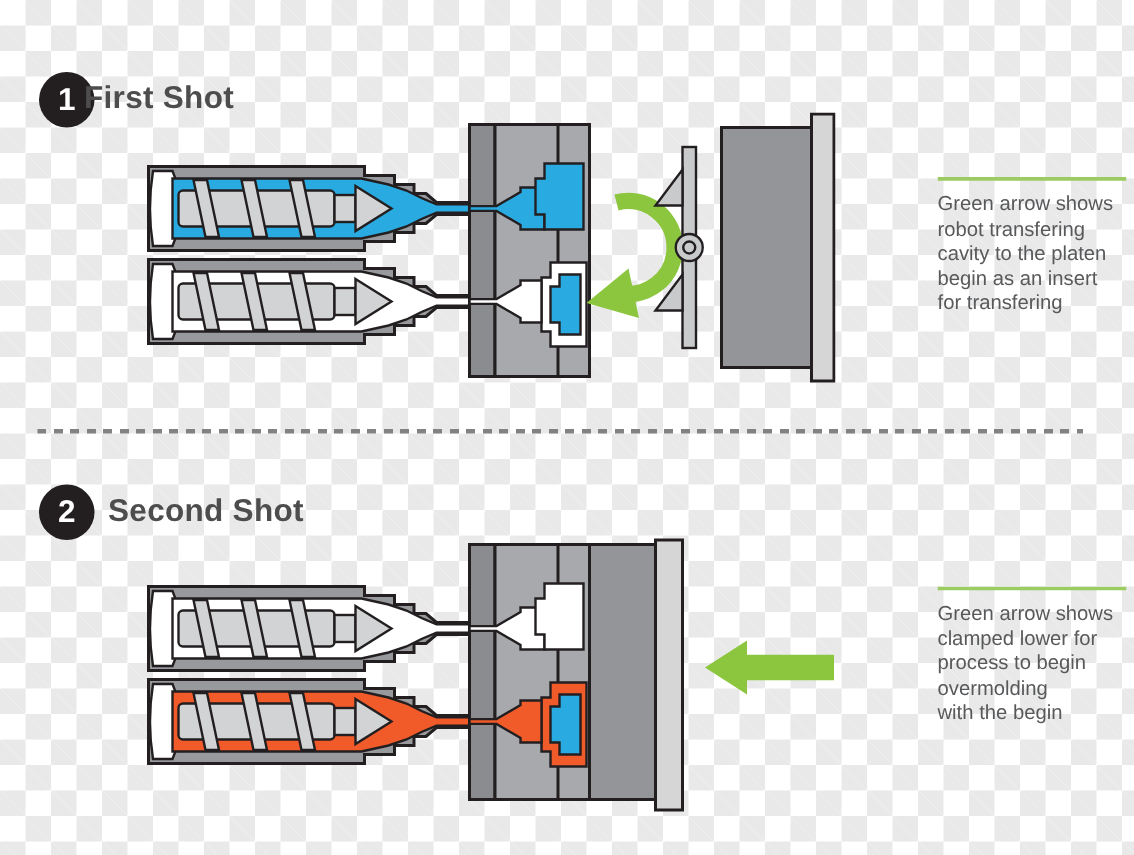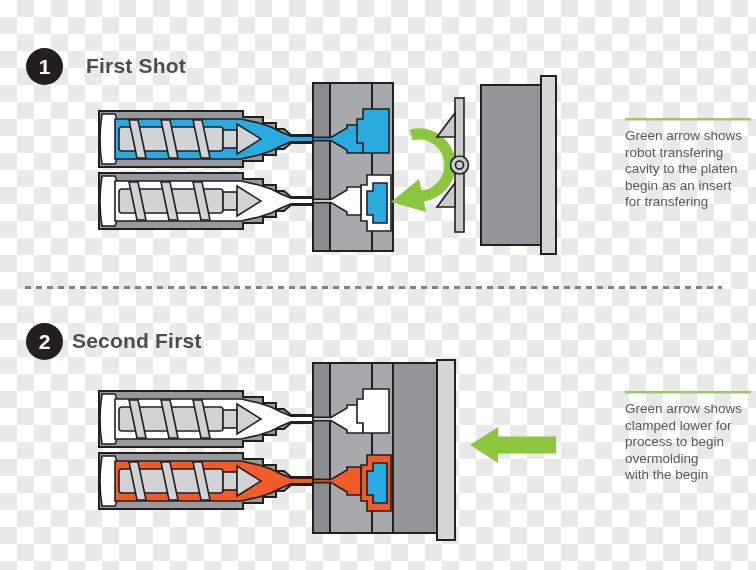--- a/index.html
+++ b/index.html
@@ -45,21 +45,21 @@
         <rect class="ol15" fill="#D1D3D4" x="128" y="20" width="14" height="18"></rect>
         <polygon class="ol15" fill="#D1D3D4" points="142,14 166,29 142,44"></polygon>
         <polygon class="ol15" fill="#D1D3D4" points="34,10 43,10 51,48 42,48"></polygon>
         <polygon class="ol15" fill="#D1D3D4" points="66,10 75,10 83,48 74,48"></polygon>
         <polygon class="ol15" fill="#D1D3D4" points="98,10 107,10 115,48 106,48"></polygon>
       </symbol>
     </defs>
   </svg>
 
   <div class="abs badge" style="left:26px;top:48px">1</div>
-  <div class="abs title" style="left:86px;top:54px">First Shot</div>
+  <div class="abs title" style="left:56px;top:54px">First Shot</div>
 
   <svg class="abs" style="left:95px;top:75px" width="462" height="186" viewBox="0 0 462 186">
     <g>
       <use href="#barrel" x="0" y="35" width="218" height="58" color="#29ABE2"></use>
     </g>
     <g>
       <use href="#barrel" x="0" y="97" width="218" height="58" color="#FFFFFF"></use>
     </g>
     <g>
       <rect class="ol2" x="218" y="8" width="17" height="168" fill="#8A8C8F"></rect>
@@ -95,21 +95,21 @@
     <div class="cap-line">Green arrow shows</div>
     <div class="cap-line">robot transfering</div>
     <div class="cap-line">cavity to the platen</div>
     <div class="cap-line">begin as an insert</div>
     <div class="cap-line">for transfering</div>
   </div>
 
   <div class="abs divider" style="left:25px;top:286px;width:697px"></div>
 
   <div class="abs badge" style="left:26px;top:323px">2</div>
-  <div class="abs title" style="left:72px;top:329px">Second First</div>
+  <div class="abs title" style="left:72px;top:329px">Second Shot</div>
 
   <svg class="abs" style="left:95px;top:355px" width="462" height="190" viewBox="0 0 462 190">
     <g>
       <use href="#barrel" x="0" y="35" width="218" height="58" color="#FFFFFF"></use>
     </g>
     <g>
       <use href="#barrel" x="0" y="97" width="218" height="58" color="#F15A29"></use>
     </g>
     <g>
       <rect class="ol2" x="342" y="5" width="18" height="180" fill="#D6D6D6"></rect>

